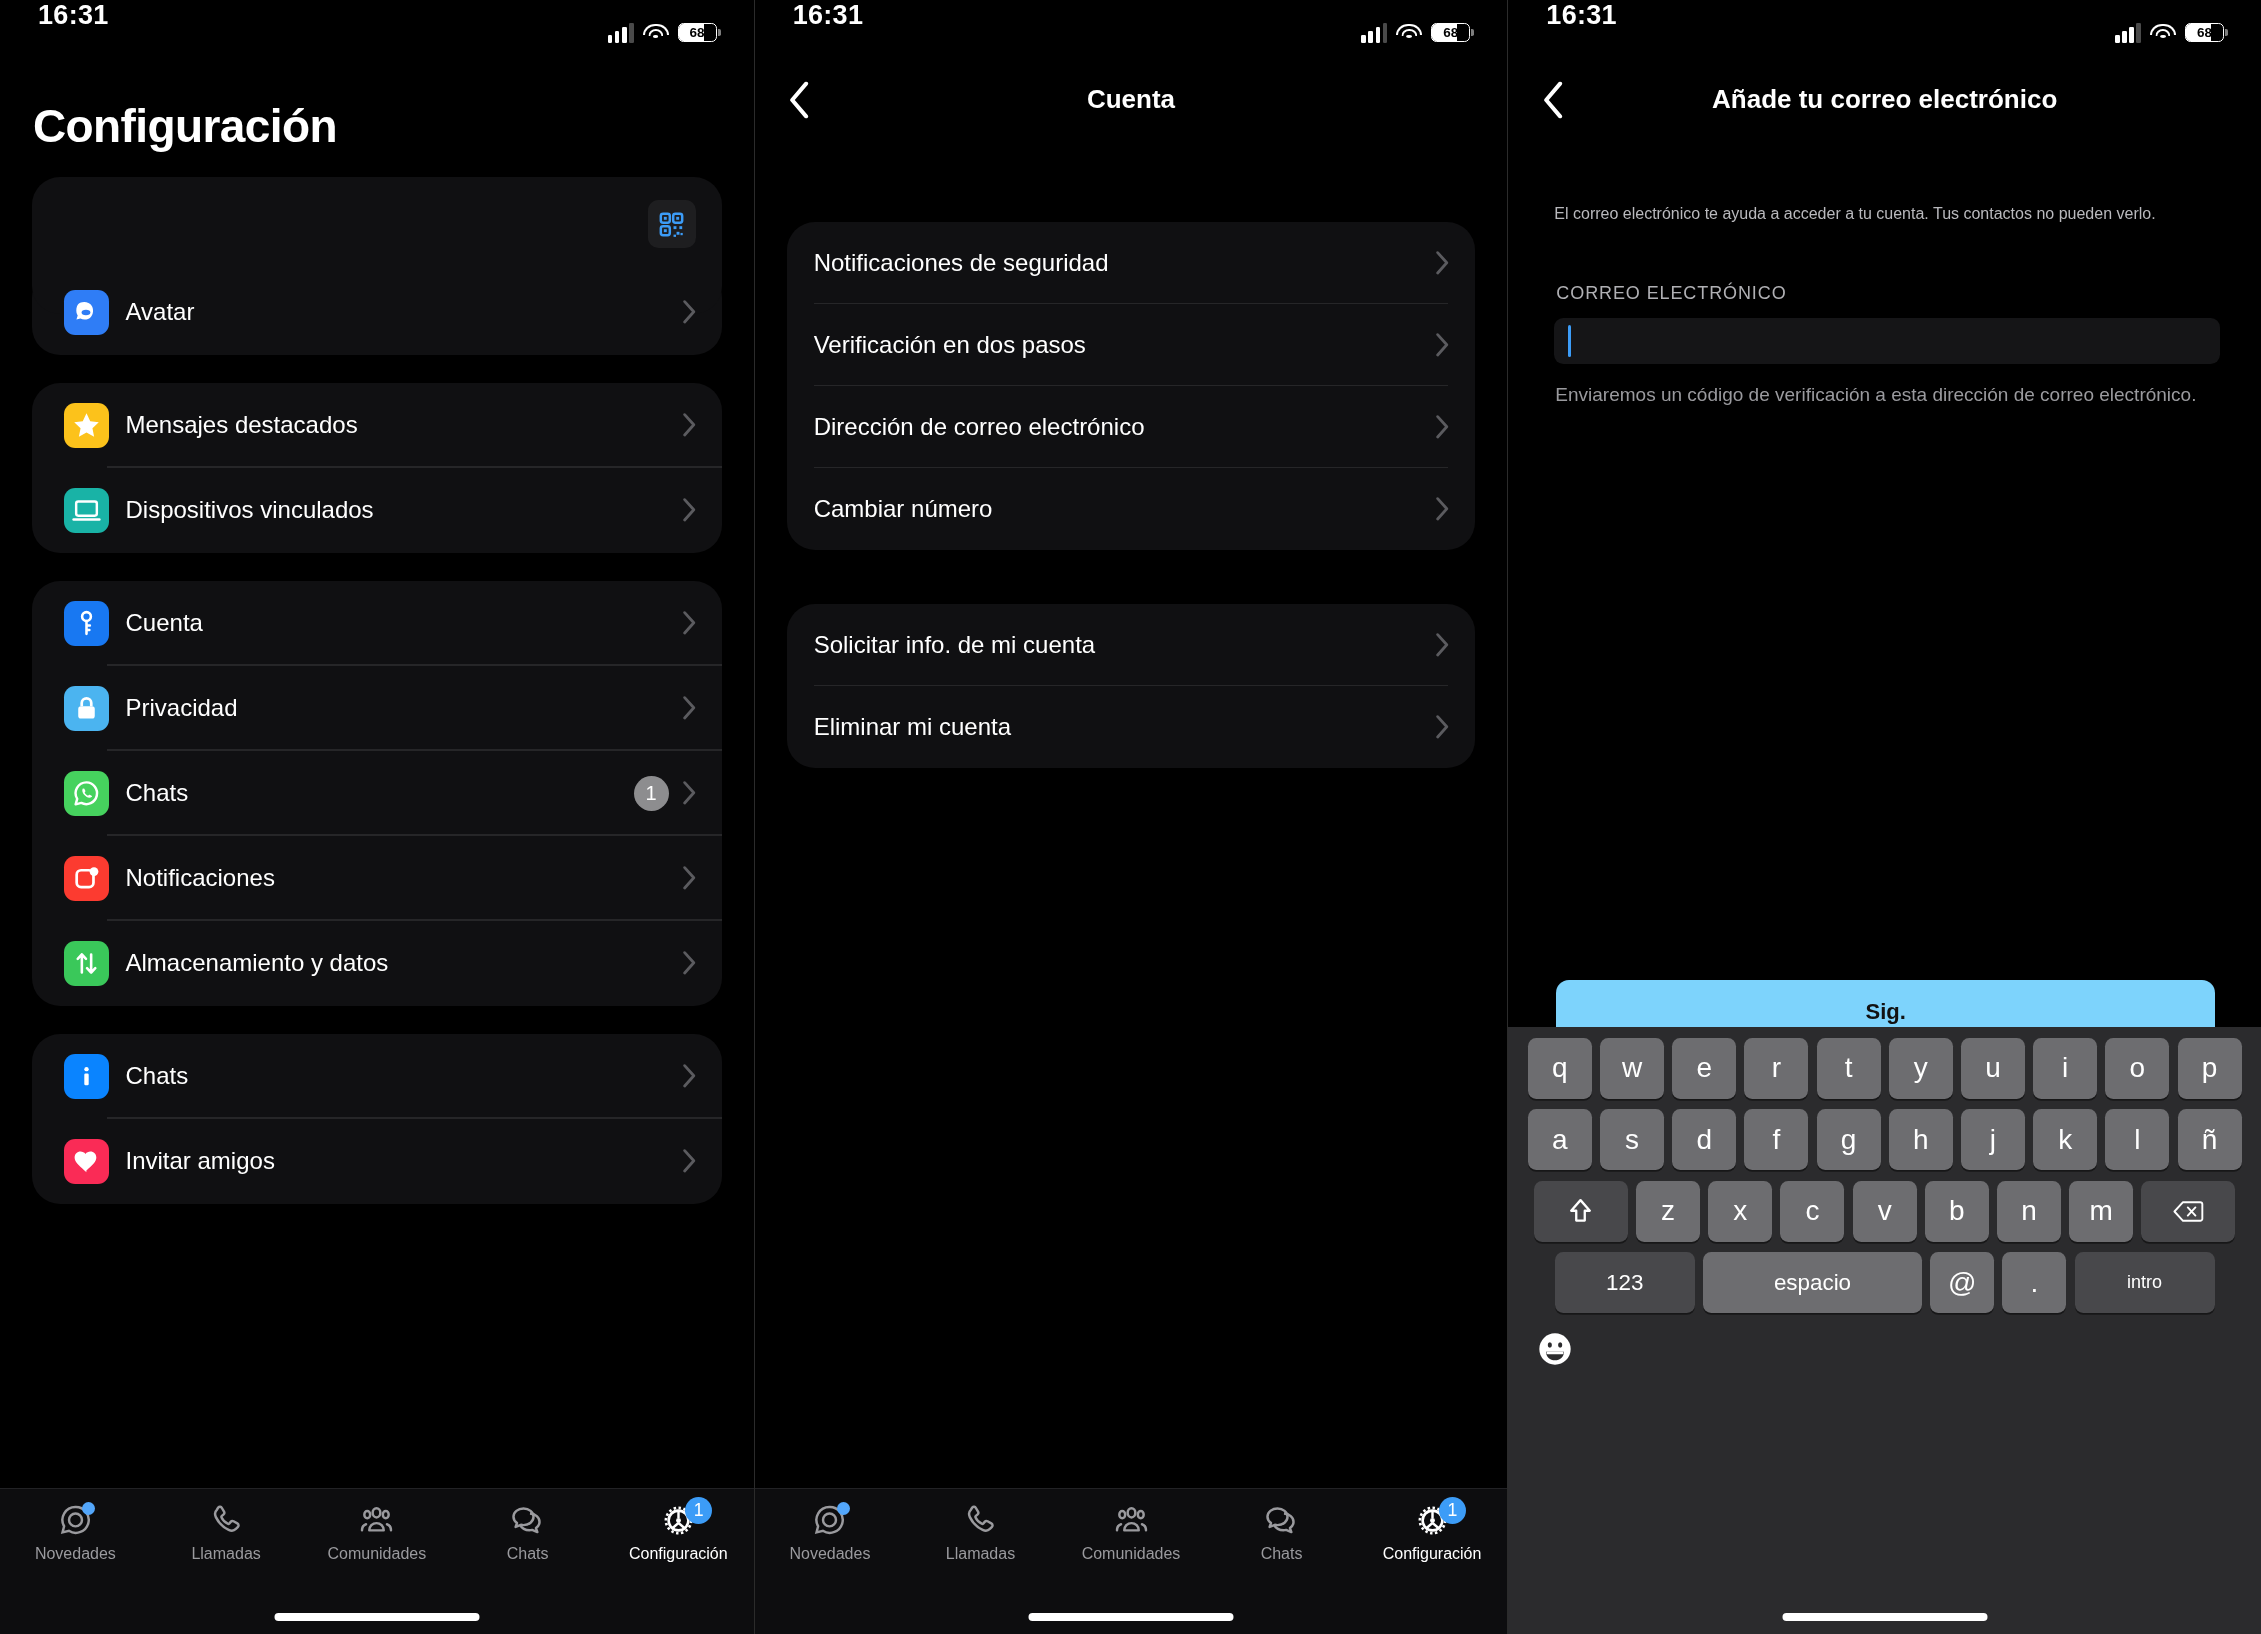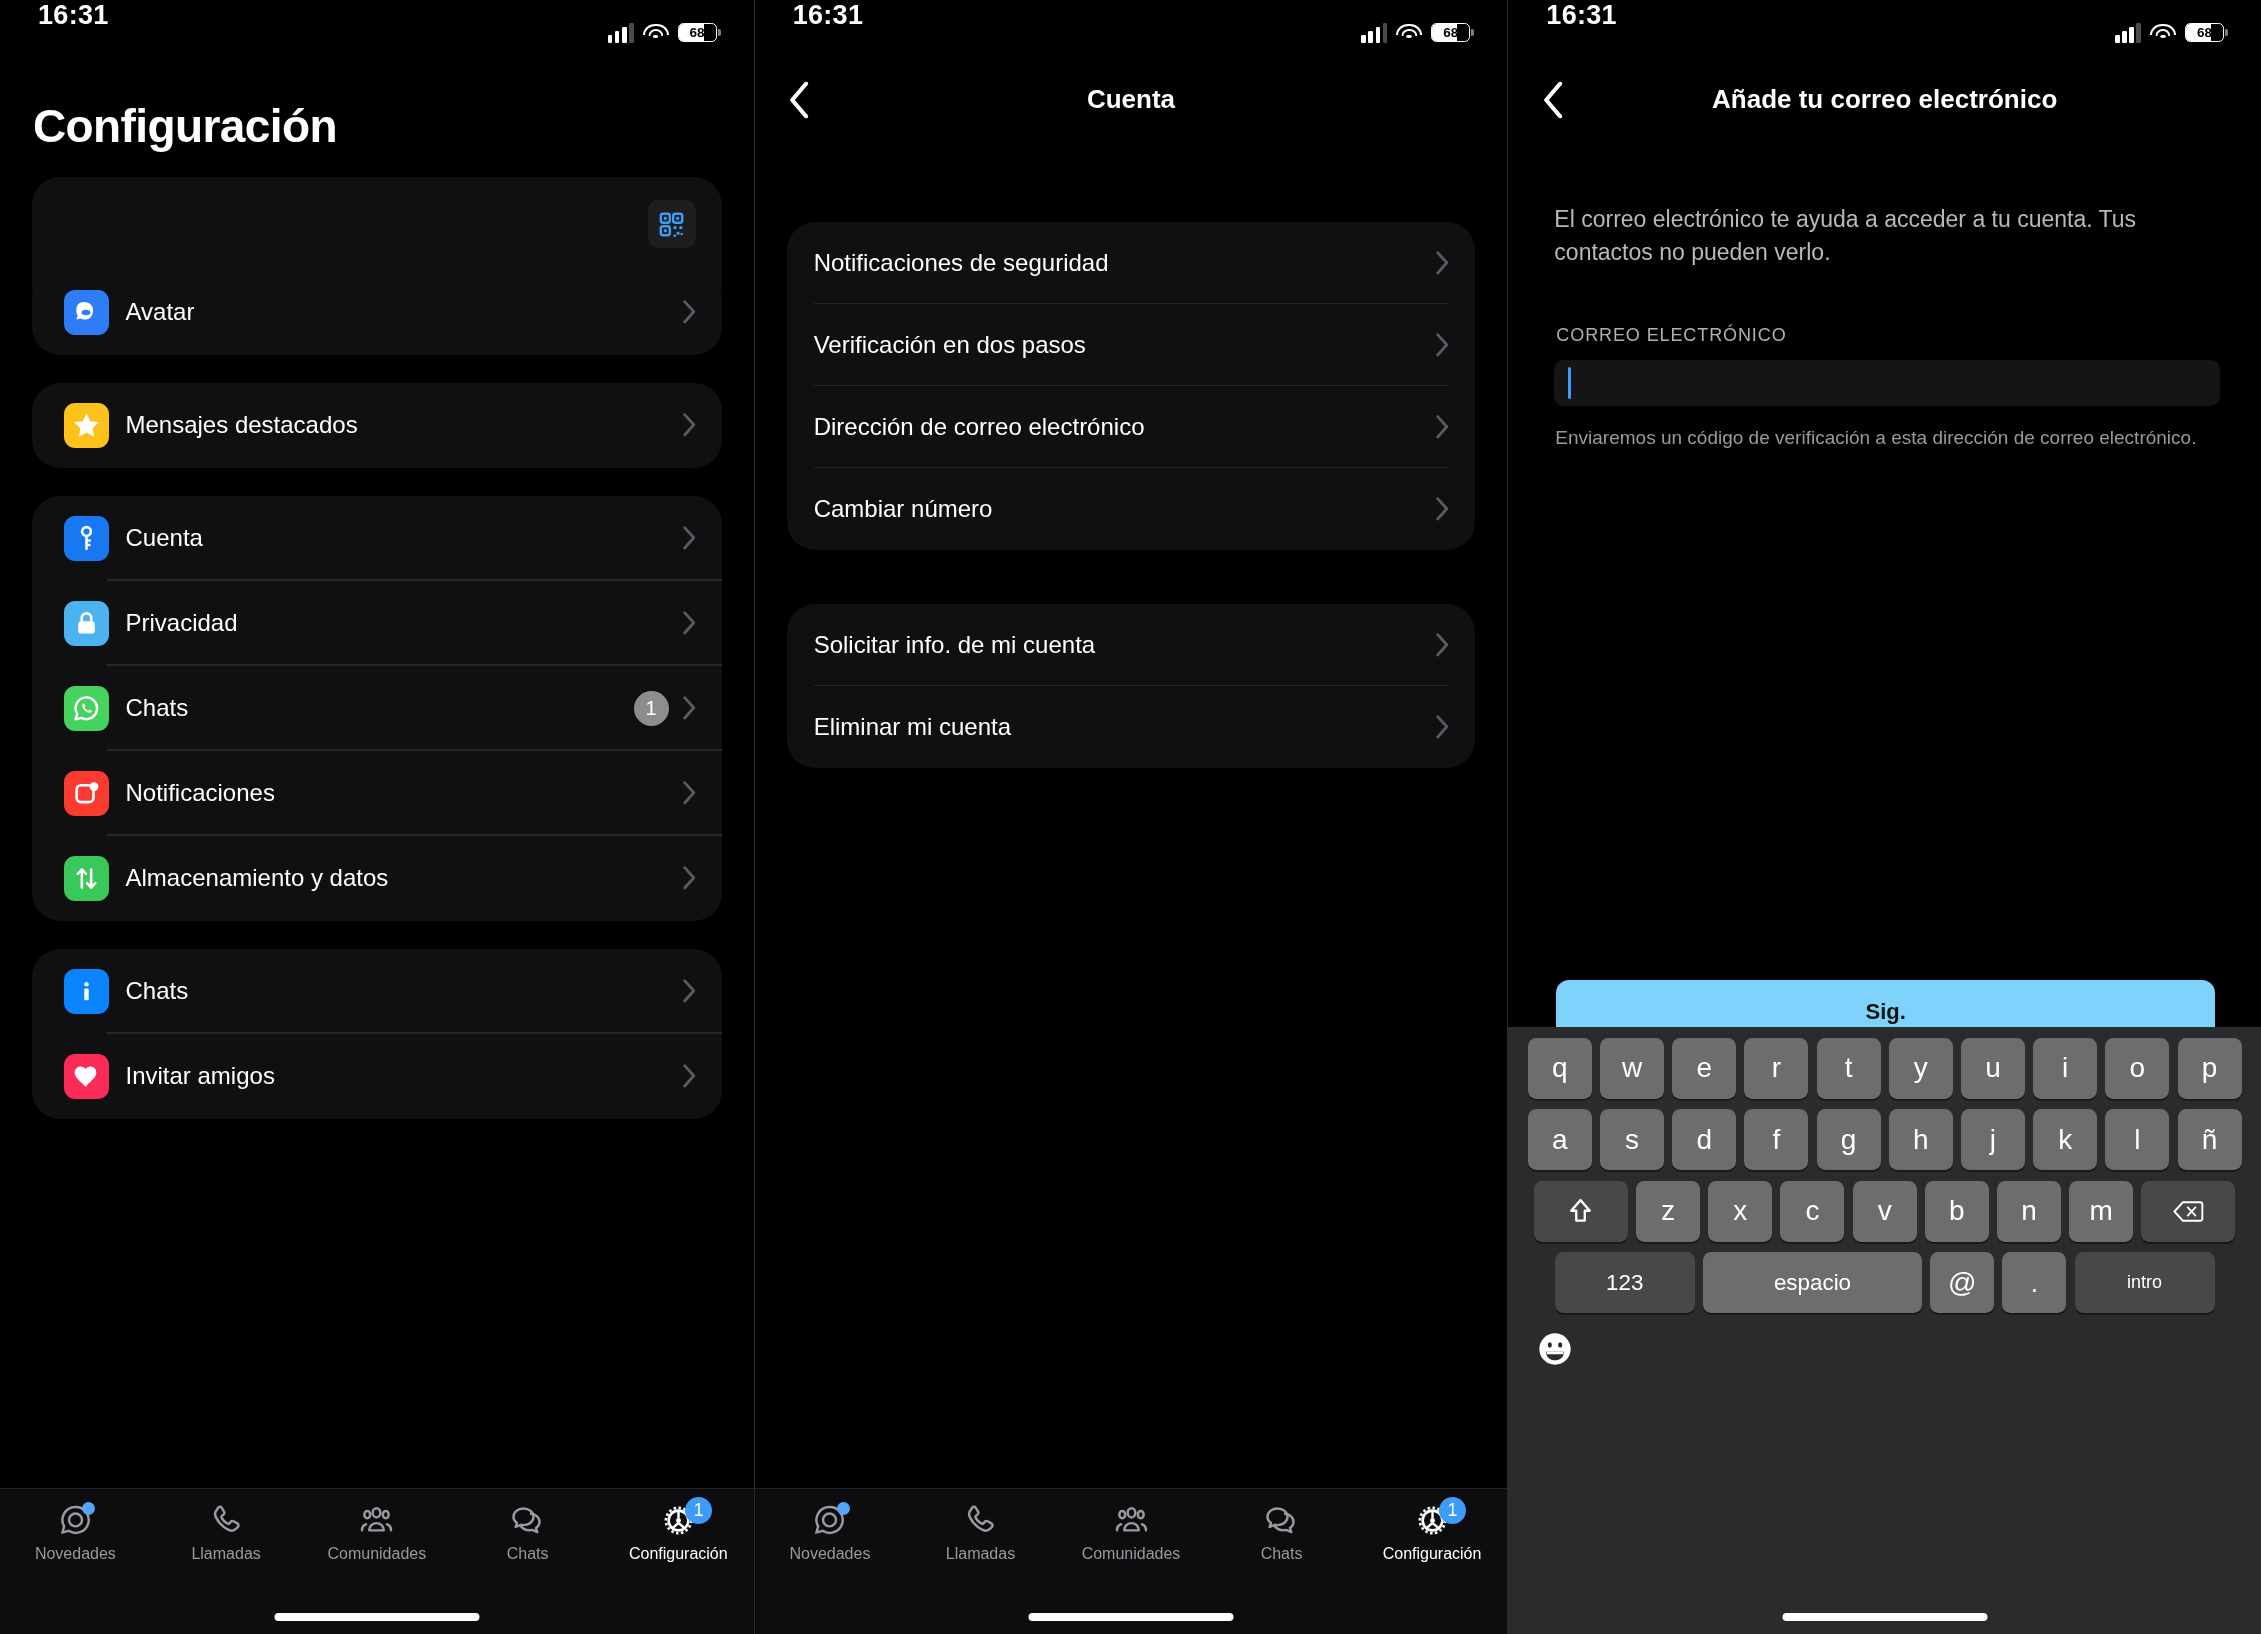--- a/index.html
+++ b/index.html
@@ -82,21 +82,21 @@
      width:205px; height:7.7px; background:#fff; border-radius:4.1px; }
 
   
   .navbar { height:69px; display:flex; align-items:center; position:relative; }
   .back { position:absolute; left:28px; top:50%; transform:translateY(-50%);
      width:33px; height:41px; display:flex; align-items:center; justify-content:center; }
   .back svg { width:20px; height:37px; }
   .navtitle { width:100%; text-align:center; font-size:26px; font-weight:700; color:#fff; }
 
   
-  .p3-desc { color:#b9b9bd; font-size:23px; line-height:1.42; margin:69px 41px 0 46px; }
+  .p3-desc { color:#b9b9bd; font-size:16px; line-height:1.42; margin:69px 41px 0 46px; }
   .p3-label { color:#b0b0b4; font-size:18px; letter-spacing:0.9px; margin:57px 0 14px 48px; }
   .p3-input { margin:0 41px 0 46px; height:46px; background:#151517; border-radius:9.4px;
      display:flex; align-items:center; padding:0 14px; }
   .caret { width:2.9px; height:32px; background:#3c9cf7; border-radius:1.8px; }
   .p3-help { color:#9a9a9e; font-size:19px; line-height:1.45; margin:17.7px 44px 0 47px; }
 
   .nextbtn { position:absolute; left:48px; right:46px; top:980px; height:64px;
      background:#7dd3fc; border-radius:13px; color:#111;
      display:flex; align-items:center; justify-content:center;
      font-size:22px; font-weight:700; }
@@ -196,20 +196,35 @@
             </svg>
         </div>
         <div class="rlabel">Mensajes destacados</div>
         <div class="chev">
           <svg viewBox="0 0 12 22" fill="none">
               <path d="M1.5 1.5L10 11l-8.5 9.5" stroke="#5b5b5f" stroke-width="2.6" stroke-linecap="round" stroke-linejoin="round"></path>
             </svg>
         </div>
         <div class="sep"></div>
       </div>
+      <div class="row">
+        <div class="ico" style="background:#19b3a6">
+          <svg viewBox="0 0 24 24" fill="none">
+              <rect x="4" y="5" width="16" height="11" rx="1.6" stroke="#fff" stroke-width="1.9"></rect>
+              <path d="M2 19h20" stroke="#fff" stroke-width="1.9" stroke-linecap="round"></path>
+            </svg>
+        </div>
+        <div class="rlabel">Dispositivos vinculados</div>
+        <div class="chev">
+          <svg viewBox="0 0 12 22" fill="none">
+              <path d="M1.5 1.5L10 11l-8.5 9.5" stroke="#5b5b5f" stroke-width="2.6" stroke-linecap="round" stroke-linejoin="round"></path>
+            </svg>
+        </div>
+
+      </div>
     </div>
 
     <div class="grp-gap"></div>
 
     <div class="group">
       <div class="row">
         <div class="ico" style="background:#1878f2">
           <svg viewBox="0 0 24 24" fill="none">
               <circle cx="12" cy="6.6" r="3.4" stroke="#fff" stroke-width="2"></circle>
               <path d="M12 10v10m0-6.5h2.6M12 17h2.2" stroke="#fff" stroke-width="2" stroke-linecap="round"></path>

